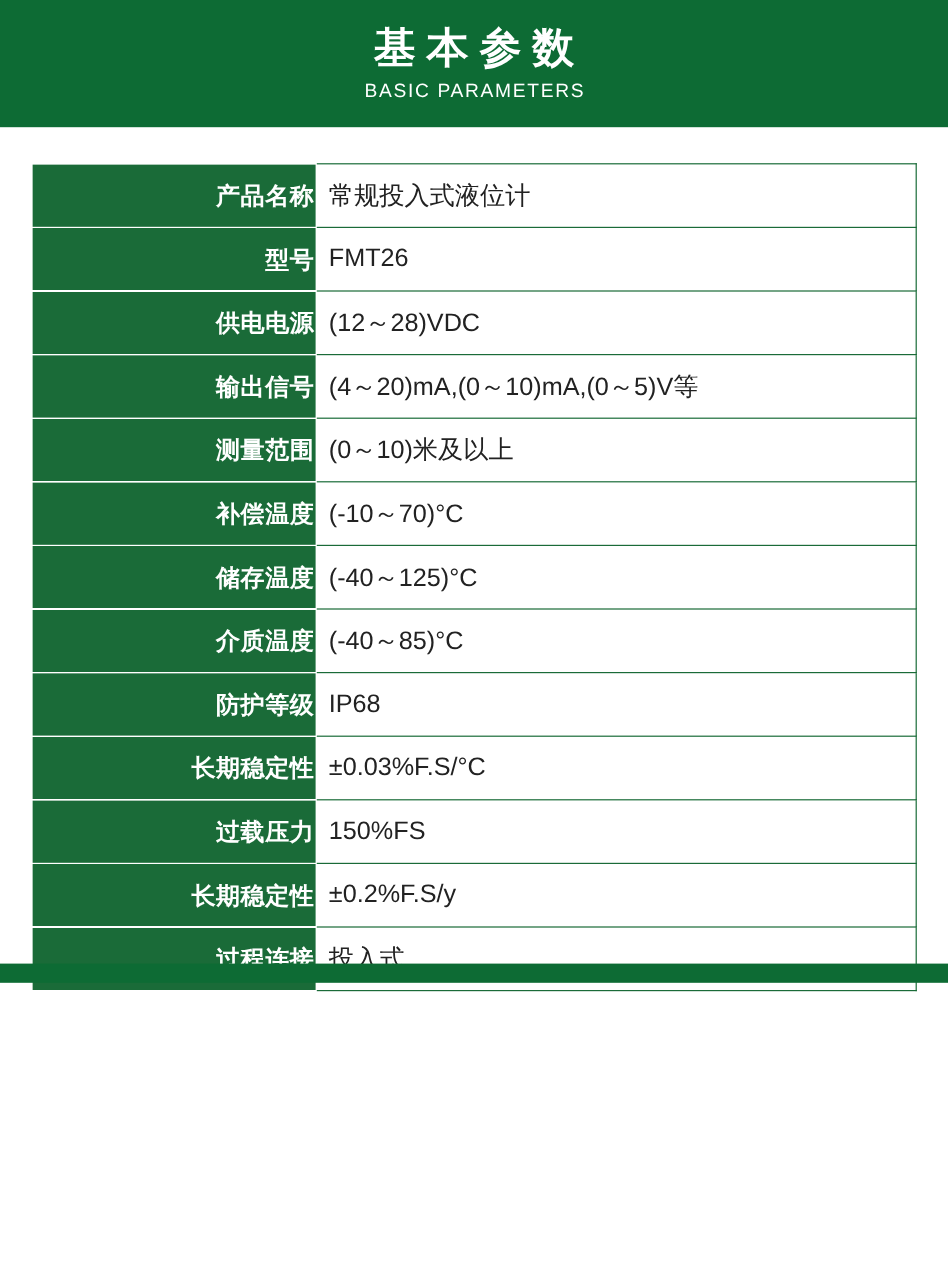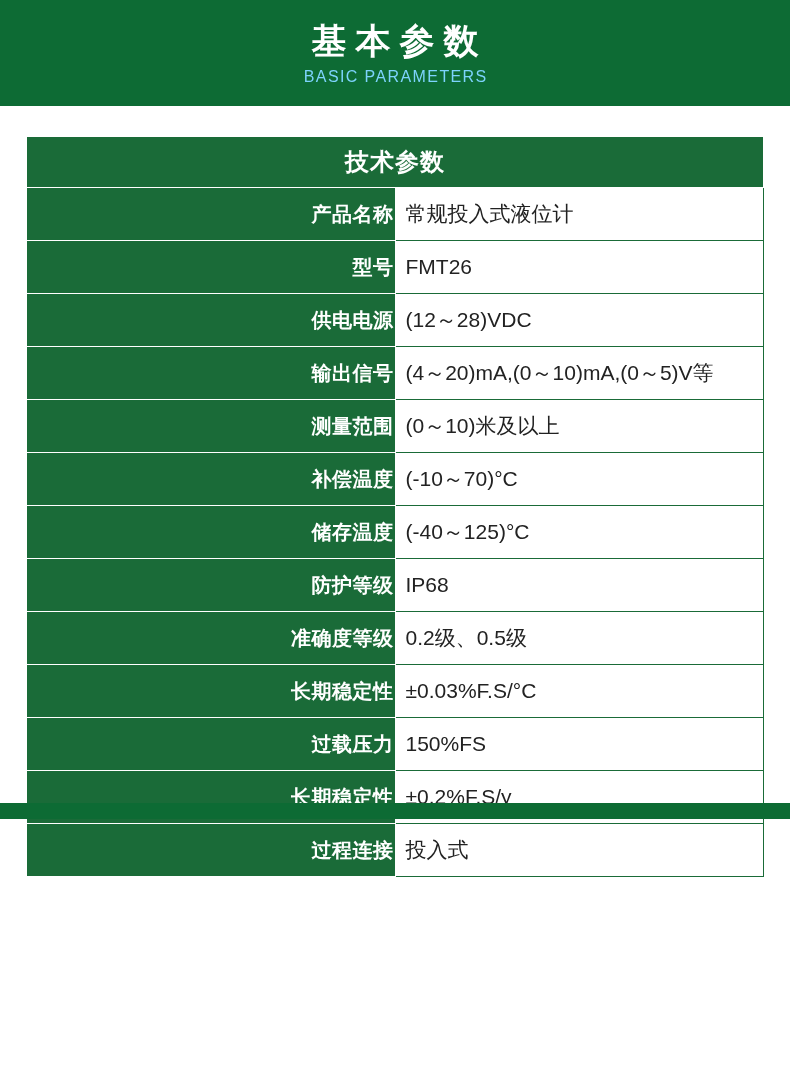--- a/index.html
+++ b/index.html
@@ -32,21 +32,21 @@
   }
   .banner-title-cn {
     color: #ffffff;
     font-size: 35px;
     font-weight: bold;
     letter-spacing: 9px;
     line-height: 46px;
     text-indent: 9px;
   }
   .banner-title-en {
-    color: #7dd3fc;
+    color: #ffffff;
     font-size: 16px;
     letter-spacing: 1.4px;
     line-height: 22px;
     margin-top: 2px;
     text-indent: 1.4px;
   }
   
   .table-wrap {
     position: absolute;
     left: 26px;
@@ -114,23 +114,20 @@
 <div class="page">
 
   <div class="banner">
     <div class="banner-title-cn">基本参数</div>
     <div class="banner-title-en">BASIC PARAMETERS</div>
   </div>
 
   <div class="table-wrap">
     <table class="spec">
       <tbody>
-          <tr class="head-row">
-        <th colspan="2">技术参数</th>
-      </tr>
       <tr>
         <td class="label">产品名称</td>
         <td class="value">常规投入式液位计</td>
       </tr>
       <tr>
         <td class="label">型号</td>
         <td class="value">FMT26</td>
       </tr>
       <tr>
         <td class="label">供电电源</td>
@@ -146,26 +143,26 @@
       </tr>
       <tr>
         <td class="label">补偿温度</td>
         <td class="value">(-10～70)°C</td>
       </tr>
       <tr>
         <td class="label">储存温度</td>
         <td class="value">(-40～125)°C</td>
       </tr>
       <tr>
+        <td class="label">介质温度</td>
+        <td class="value">(-40～85)°C</td>
+      </tr>
+      <tr>
         <td class="label">防护等级</td>
         <td class="value">IP68</td>
-      </tr>
-      <tr>
-        <td class="label">准确度等级</td>
-        <td class="value">0.2级、0.5级</td>
       </tr>
       <tr>
         <td class="label">长期稳定性</td>
         <td class="value">±0.03%F.S/°C</td>
       </tr>
       <tr>
         <td class="label">过载压力</td>
         <td class="value">150%FS</td>
       </tr>
       <tr>

